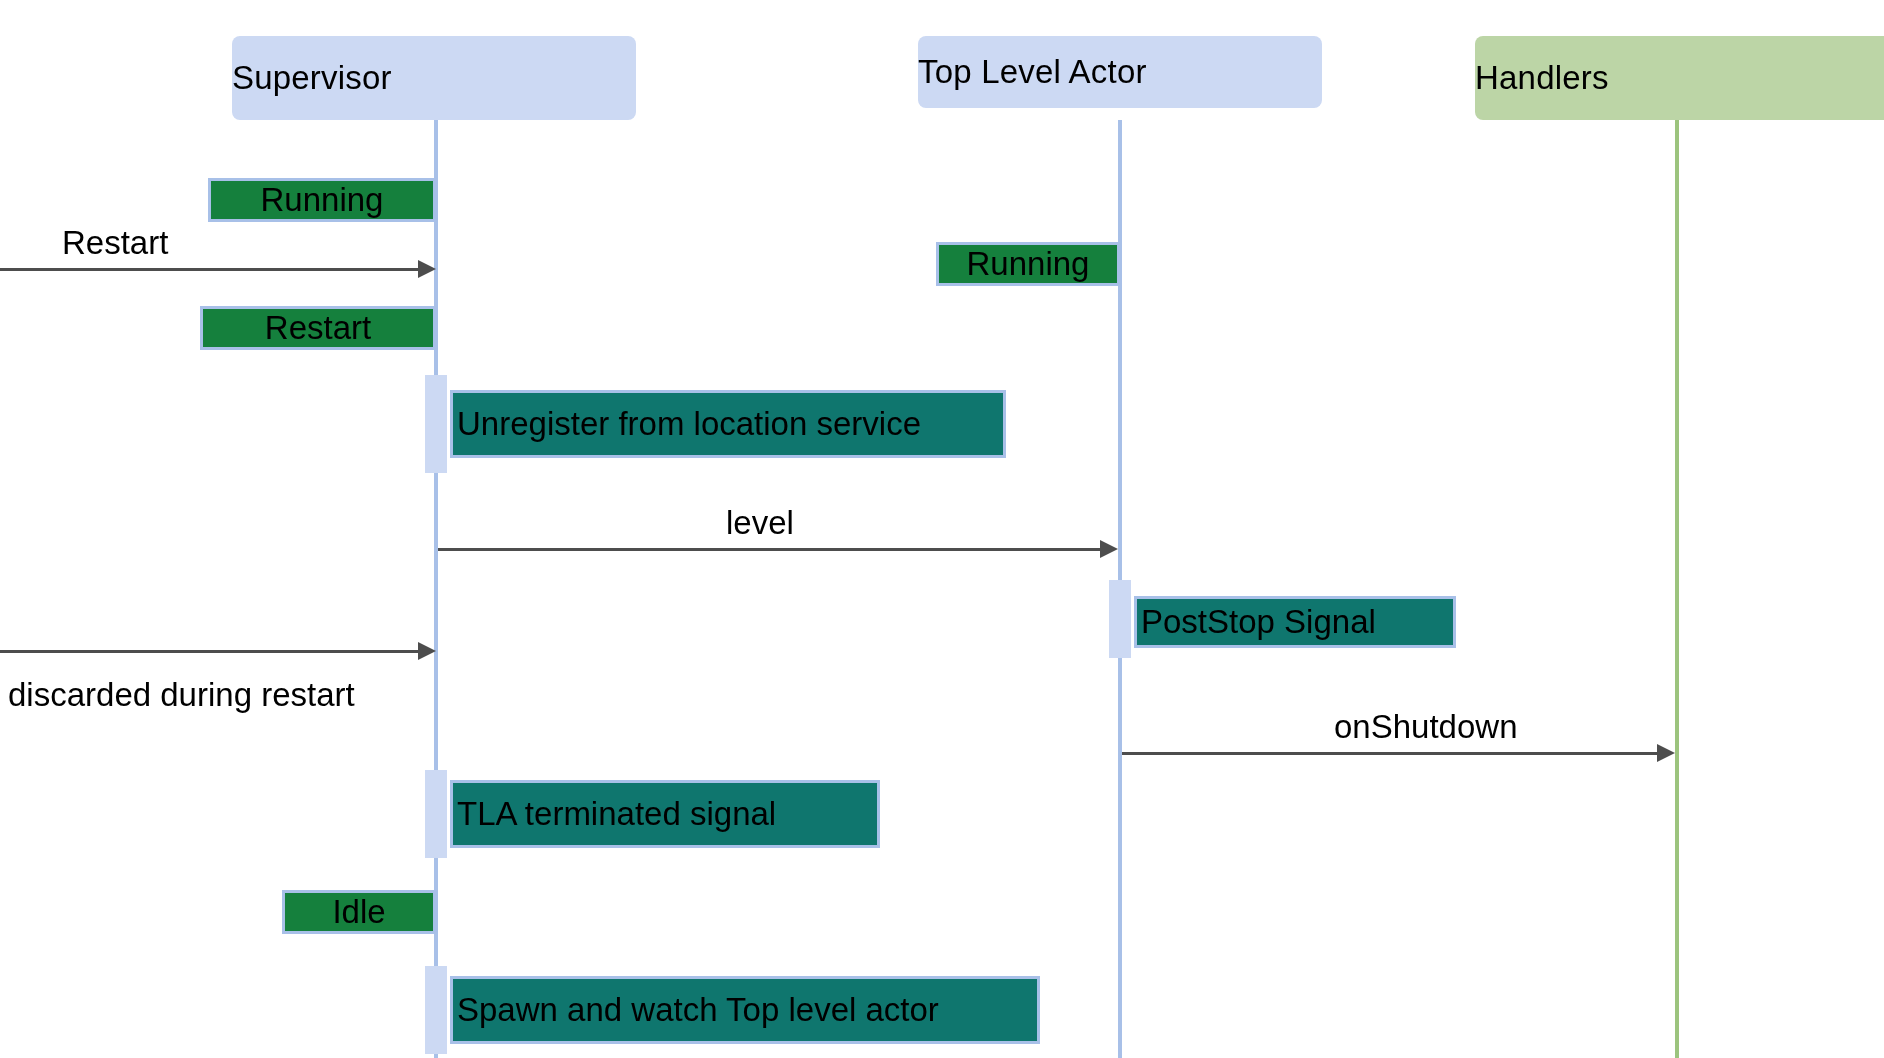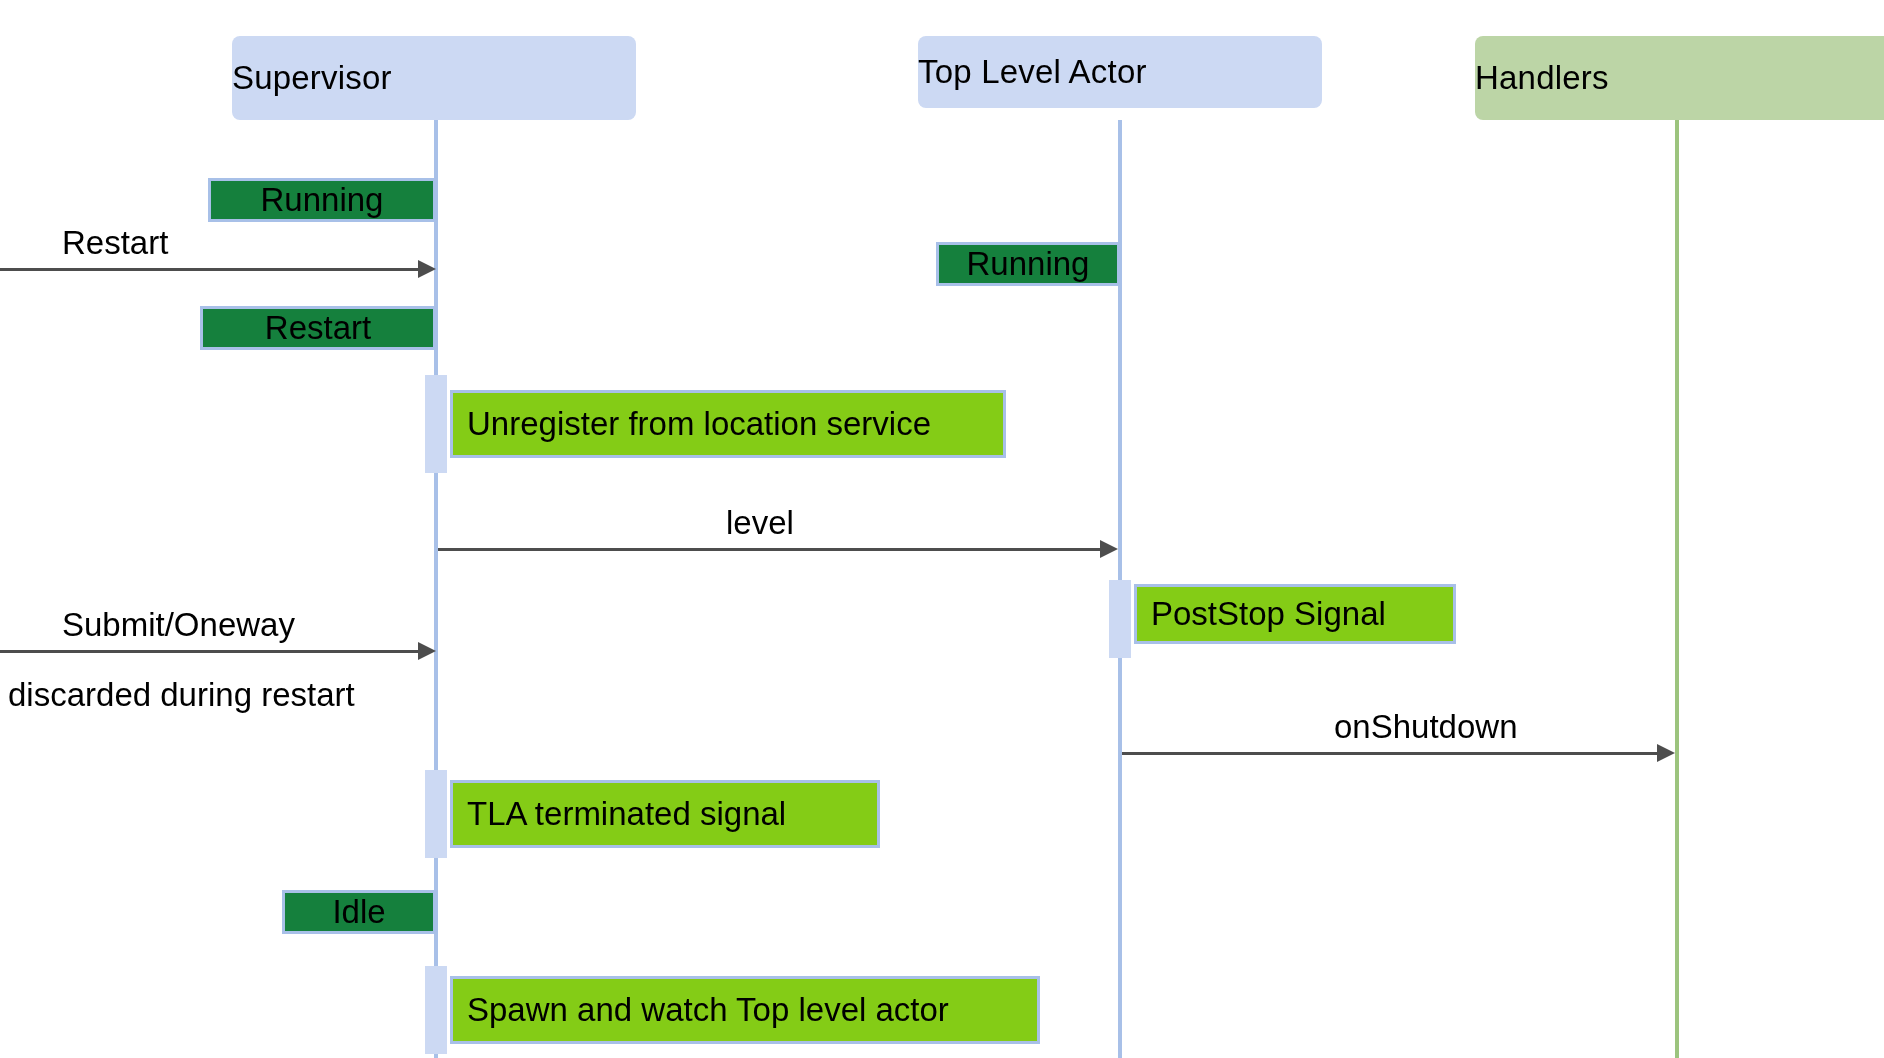--- a/index.html
+++ b/index.html
@@ -54,26 +54,26 @@
     justify-content: center;
     font-size: 33px;
     color: #000000;
   }
 
   
   .note-box {
     position: absolute;
     box-sizing: border-box;
     border: 3px solid #a8c0e8;
-    background: #84cc16;
+    background: #0f766e;
     display: flex;
     align-items: center;
     font-size: 33px;
     color: #000000;
-    padding-left: 14px;
+    padding-left: 4px;
   }
 
   
   .msg-line {
     position: absolute;
     height: 3px;
     background: #4d4d4d;
   }
   .msg-head {
     position: absolute;
@@ -129,41 +129,40 @@
   </div>
 
   <div class="state-box" style="left:282px; top:890px; width:154px; height:44px;">
     <span>Idle</span>
   </div>
 
   <div class="note-box" style="left:450px; top:390px; width:556px; height:68px;">
     <span>Unregister from location service</span>
   </div>
 
-  <div class="note-box" style="left:1134px; top:584px; width:322px; height:60px;">
+  <div class="note-box" style="left:1134px; top:596px; width:322px; height:52px;">
     <span>PostStop Signal</span>
   </div>
 
   <div class="note-box" style="left:450px; top:780px; width:430px; height:68px;">
     <span>TLA terminated signal</span>
   </div>
 
   <div class="note-box" style="left:450px; top:976px; width:590px; height:68px;">
     <span>Spawn and watch Top level actor</span>
   </div>
 
   <div class="msg-label" style="left:62px; top:224px;">Restart</div>
   <div class="msg-line" style="left:0px; top:268px; width:420px;"></div>
   <div class="msg-head" style="left:418px; top:260px;"></div>
 
   <div class="msg-label" style="left:726px; top:504px;">level</div>
   <div class="msg-line" style="left:438px; top:548px; width:664px;"></div>
   <div class="msg-head" style="left:1100px; top:540px;"></div>
 
-  <div class="msg-label" style="left:62px; top:606px;">Submit/Oneway</div>
   <div class="msg-line" style="left:0px; top:650px; width:420px;"></div>
   <div class="msg-head" style="left:418px; top:642px;"></div>
   <div class="msg-label" style="left:8px; top:676px;">discarded during restart</div>
 
   <div class="msg-label" style="left:1334px; top:708px;">onShutdown</div>
   <div class="msg-line" style="left:1122px; top:752px; width:537px;"></div>
   <div class="msg-head" style="left:1657px; top:744px;"></div>
 
 </div>
 

